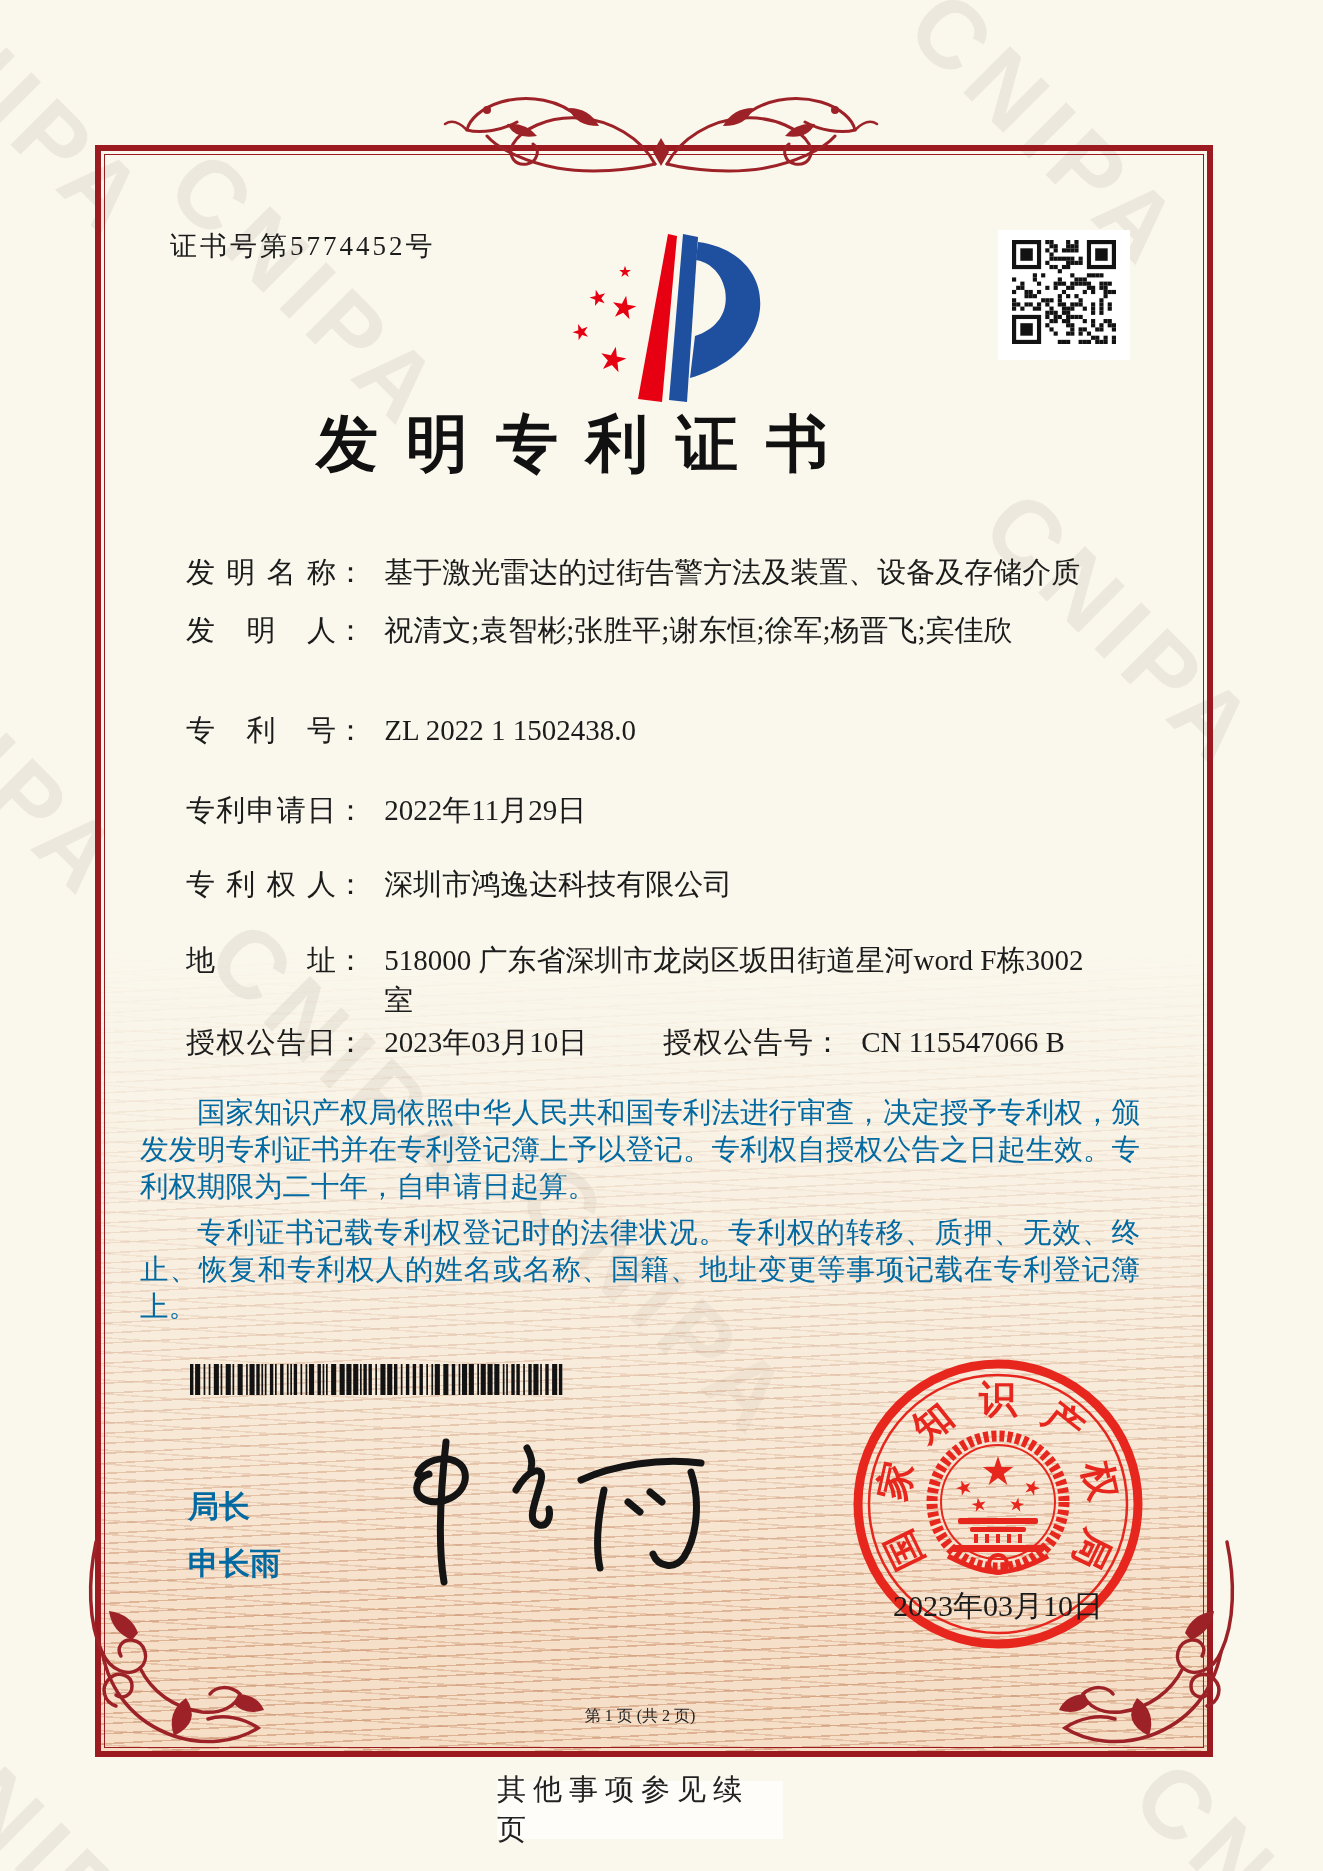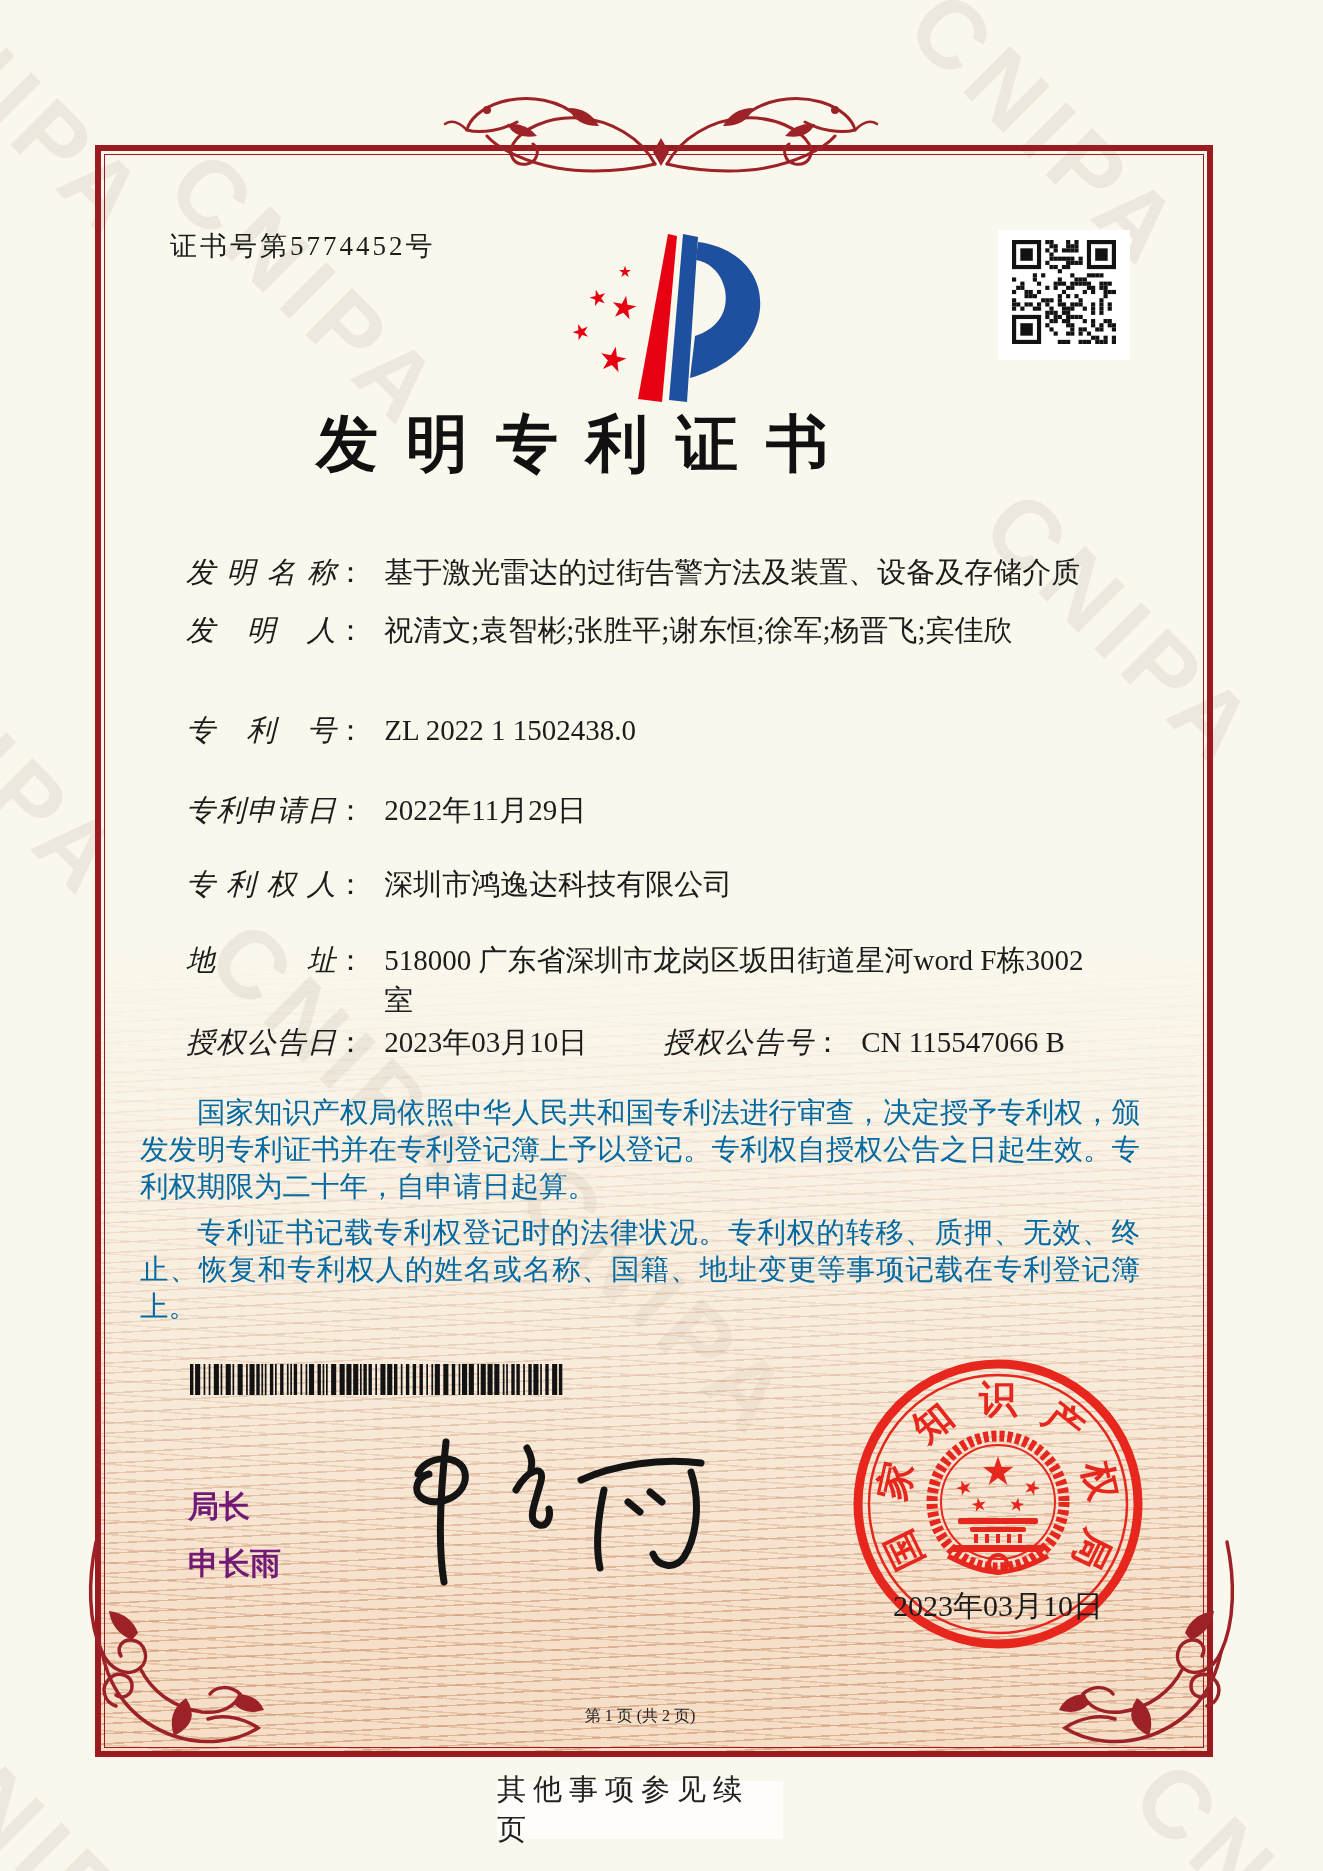--- a/index.html
+++ b/index.html
@@ -44,37 +44,37 @@
   .qr{position:absolute;left:14px;top:10px;}
   .title{
     position:absolute;left:0;top:402px;width:1144px;z-index:5;
     text-align:center;font-size:62px;font-weight:bold;letter-spacing:28px;text-indent:28px;
     color:#111;
   }
   
   .row{position:absolute;left:186px;z-index:5;font-size:29px;line-height:40px;white-space:nowrap;}
   .flabel{
     display:inline-block;width:150px;vertical-align:top;
-    text-align:justify;text-align-last:justify;font-style:italic;
+    text-align:justify;text-align-last:justify;
   }
   .fcolon{display:inline-block;vertical-align:top;}
   .fvalue{display:inline-block;vertical-align:top;margin-left:12px;}
   .row.addr .fvalue{white-space:normal;width:705px;}
   .row2col .col2{position:absolute;left:477px;top:0;}
   
   .para{
     position:absolute;left:140px;width:1000px;z-index:5;
     font-size:28.5px;line-height:37px;text-align:justify;
     text-indent:57px;color:#0369a1;
   }
   
   .barcode{position:absolute;left:190px;top:1364px;z-index:5;}
   .signer{position:absolute;left:188px;z-index:6;
     font-family:"Liberation Sans","DejaVu Sans",sans-serif;font-weight:bold;
-    font-size:31px;color:#701a75;text-align:center;}
+    font-size:31px;color:#0369a1;text-align:center;}
   .signature{position:absolute;left:398px;top:1428px;z-index:6;}
   .seal{position:absolute;left:848px;top:1352px;z-index:6;}
   
   .page-indicator{position:absolute;left:0;top:1706px;width:1280px;text-align:center;z-index:5;font-size:16px;color:#222;}
   .note-band{
     position:absolute;left:497px;top:1768px;width:286px;height:58px;background:#fefdf9;z-index:5;
     display:flex;align-items:center;justify-content:center;margin-top:13px;
   }
   .note-band span{font-size:29px;letter-spacing:7px;color:#222;}
 </style>

